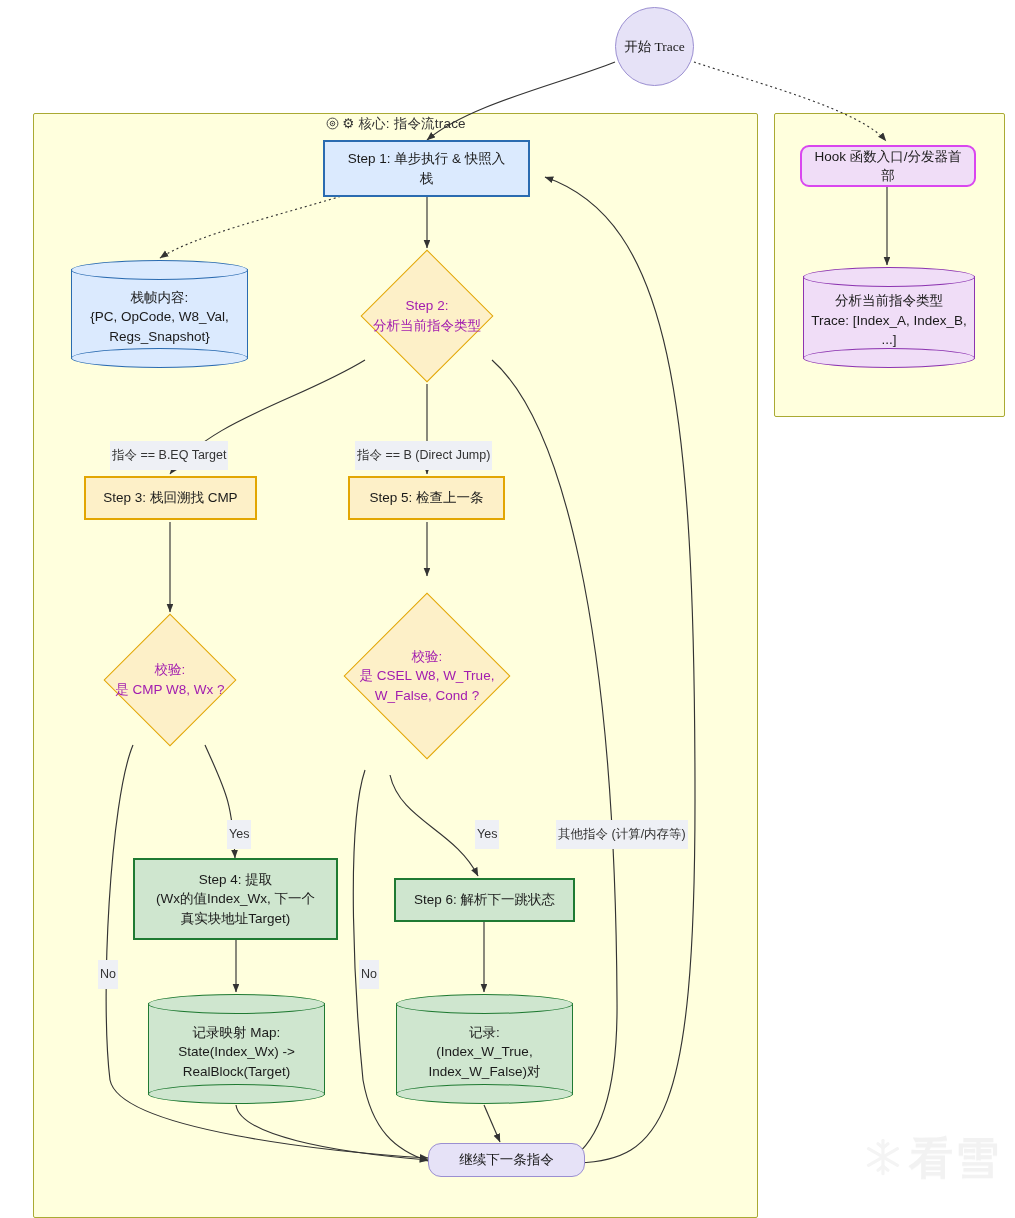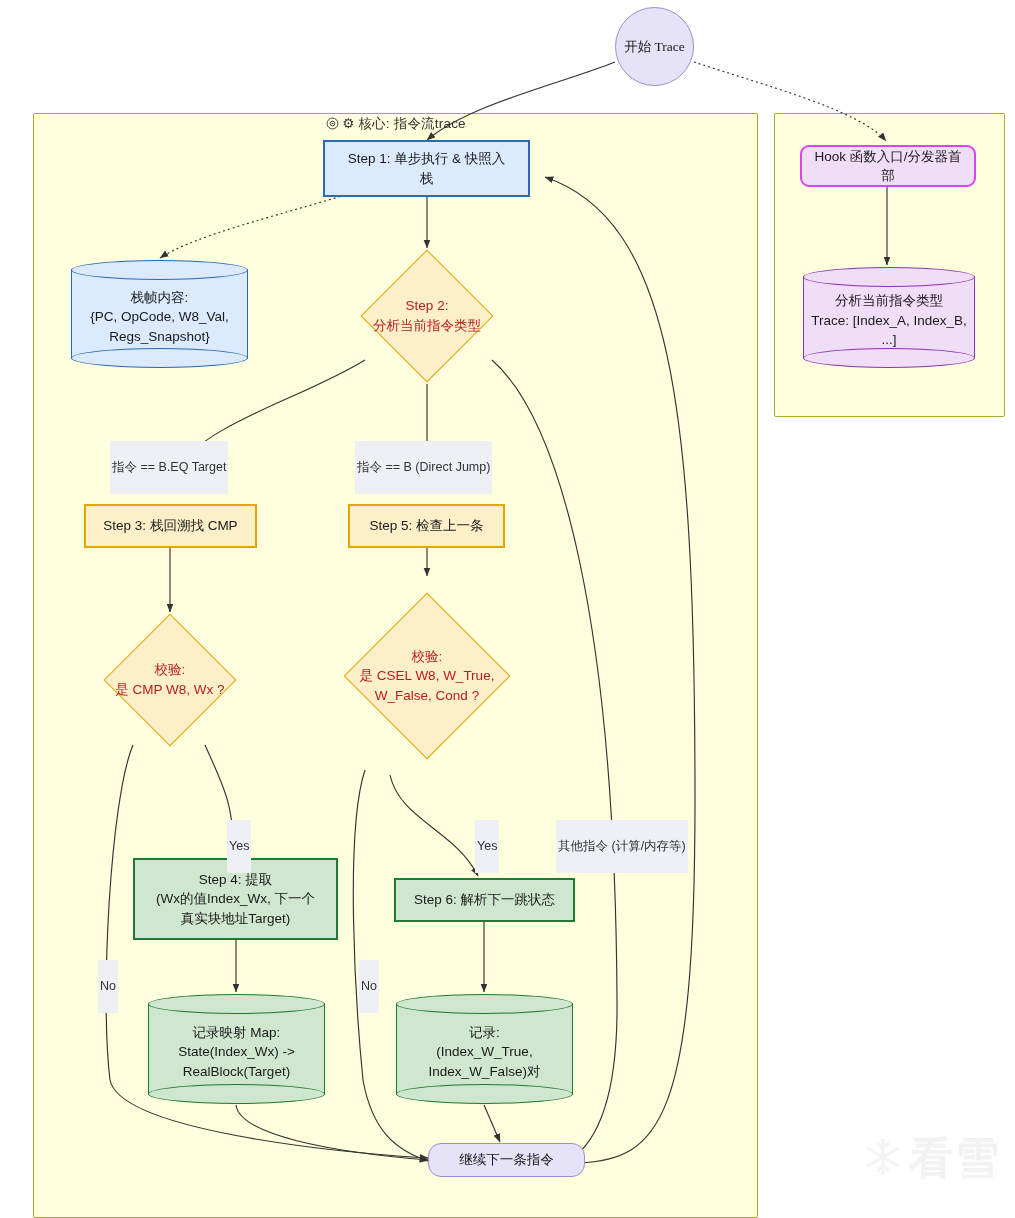--- a/index.html
+++ b/index.html
@@ -42,37 +42,37 @@
     justify-content: center;
     text-align: center;
     font-size: 13.5px;
     line-height: 1.42;
     color: #1a1a1a;
     white-space: pre-line;
     padding: 4px 12px;
   }
   
   .n-rect-blue  { background:#dbeafe; border:2px solid #2a6bb0; }
-  .n-rect-gold  { background:#fdf0c8; border:2px solid #e2a602;margin-top:28px; }
+  .n-rect-gold  { background:#fdf0c8; border:2px solid #e2a602; }
   .n-rect-green { background:#cfe6cf; border:2px solid #1f7a32; }
   .n-rect-lav   { background:#e6e2f7; border:1.4px solid #9b8fd1; }
   .n-rect-purple{ background:#f0ddf7; border:2px solid #d946ef; border-radius:9px; }
 
   
   .diamond-wrap { position:absolute; }
   .diamond-shape {
     position:absolute; left:0; top:0; width:100%; height:100%;
     background:#fdf0c8;
     border:1.6px solid #e2a602;
     transform: rotate(45deg);
   }
   .diamond-label {
     position:absolute; left:0; top:0; width:100%; height:100%;
     display:flex; align-items:center; justify-content:center;
-    text-align:center; font-size:13.5px; line-height:1.45; color:#b91c1c;
+    text-align:center; font-size:13.5px; line-height:1.45; color:#a21caf;
     white-space: pre-line;
   }
 
   
   .cyl { position:absolute; }
   .cyl .cyl-body {
     position:absolute; left:0; top:9px; width:100%; height:calc(100% - 18px);
     border-left:1.8px solid var(--stroke); border-right:1.8px solid var(--stroke);
     background: var(--fill);
   }
@@ -101,21 +101,21 @@
     border:1.4px solid #9b8fd1;
     display:flex; align-items:center; justify-content:center;
     font-size:13.5px; color:#1a1a1a;
   }
 
   .edge-label {
     position:absolute;
     font-size:12.5px;
     color:#333333;
     background:#eef0f5;
-    padding:19px 2px;
+    padding:7px 2px;
     white-space:nowrap;
     line-height:1.2;
   }
 
   .icon-gear, .icon-shield { display:inline-block; vertical-align:-2px; margin-right:3px; }
 
   #watermark {
     position:absolute;
     right: 14px; bottom: 30px;
     display:flex; align-items:center; gap:6px;

